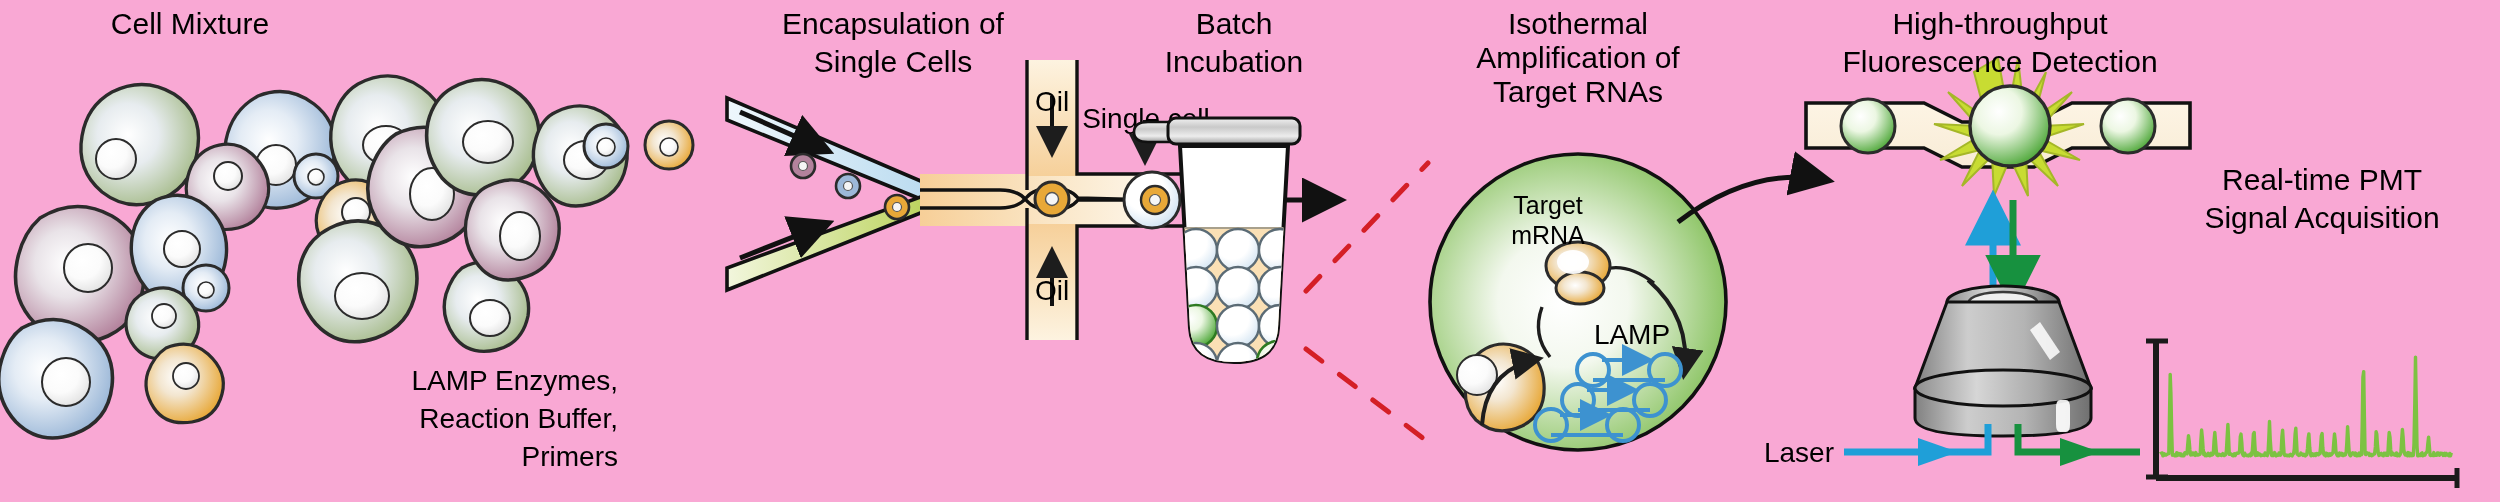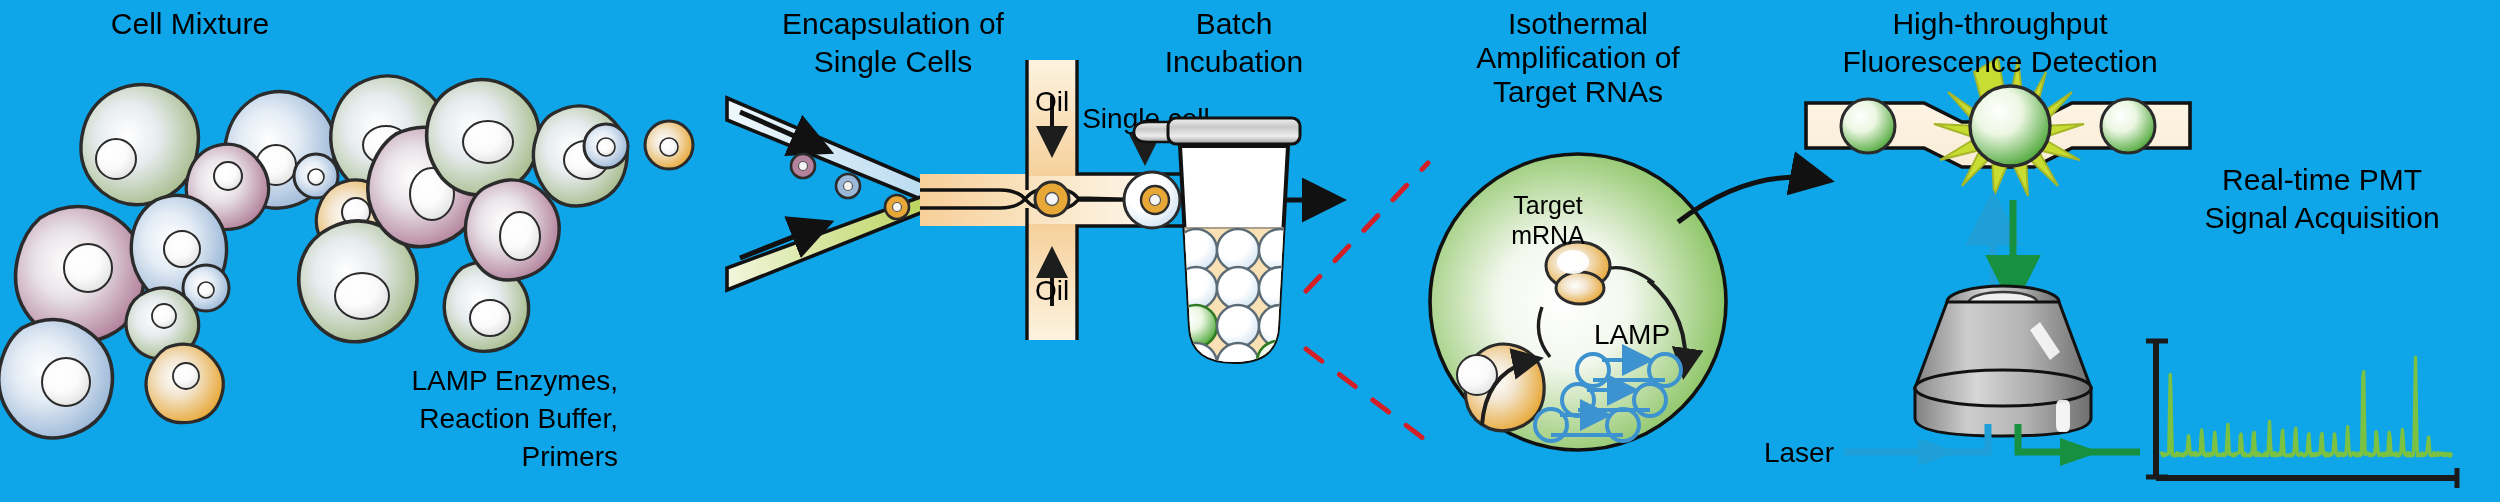--- a/index.html
+++ b/index.html
@@ -1,17 +1,17 @@
 <!DOCTYPE html>
 <html><head>
 <meta charset="utf-8">
 <style>
   html,body{margin:0;padding:0;background:#ffffff;}
   body{width:2500px;height:502px;overflow:hidden;font-family:"Liberation Sans",sans-serif;}
-  #stage{position:relative;width:2500px;height:502px;background:#0ea5e9;}
+  #stage{position:relative;width:2500px;height:502px;background:#f9a8d4;}
   #stage svg{position:absolute;left:0;top:0;}
   .ttl{font-family:"Liberation Sans",sans-serif;font-size:30px;fill:#000;text-anchor:middle;}
   .lblc{font-family:"Liberation Sans",sans-serif;font-size:28px;fill:#000;text-anchor:middle;}
   .lblr{font-family:"Liberation Sans",sans-serif;font-size:28px;fill:#000;text-anchor:end;}
   .lblsm{font-family:"Liberation Sans",sans-serif;font-size:25px;fill:#000;text-anchor:middle;}
 </style>
 </head>
 <body>
 
 <div id="stage">

